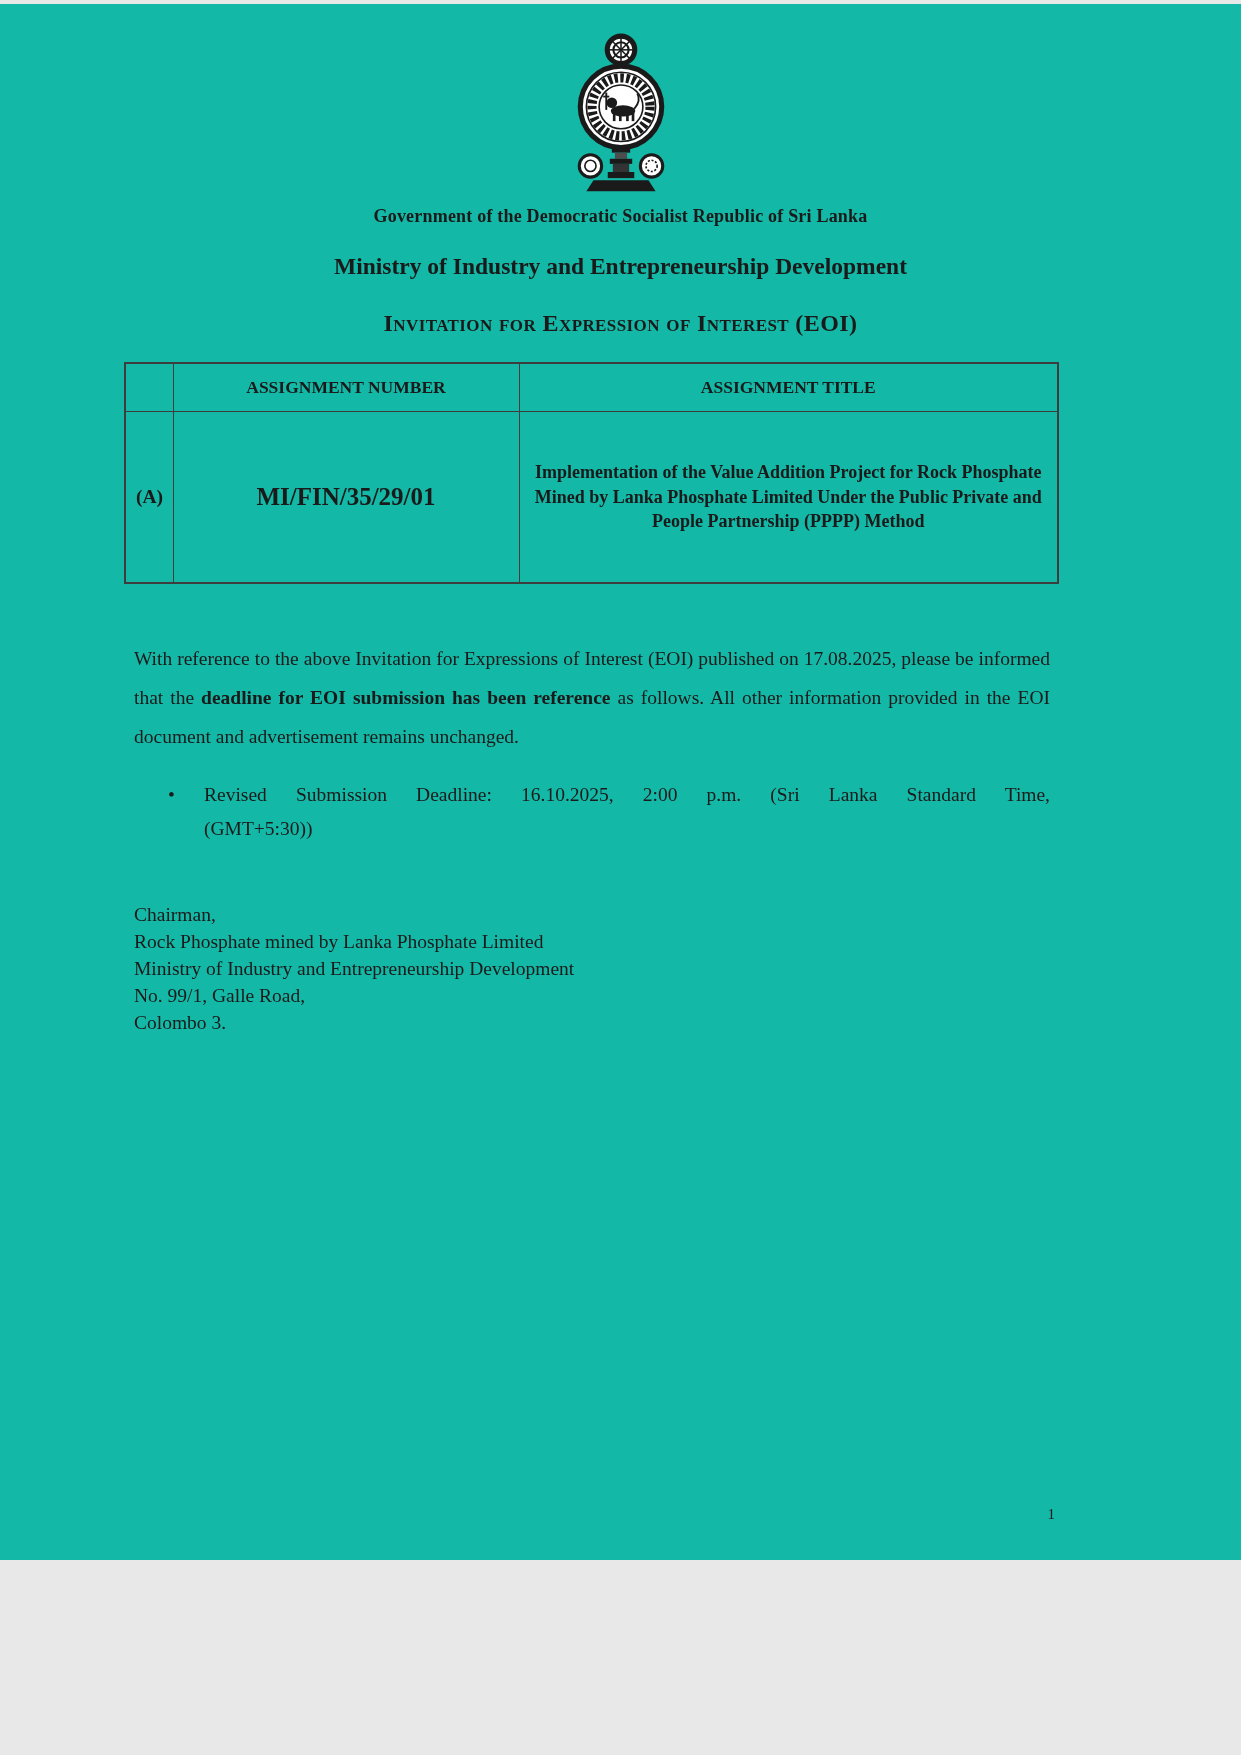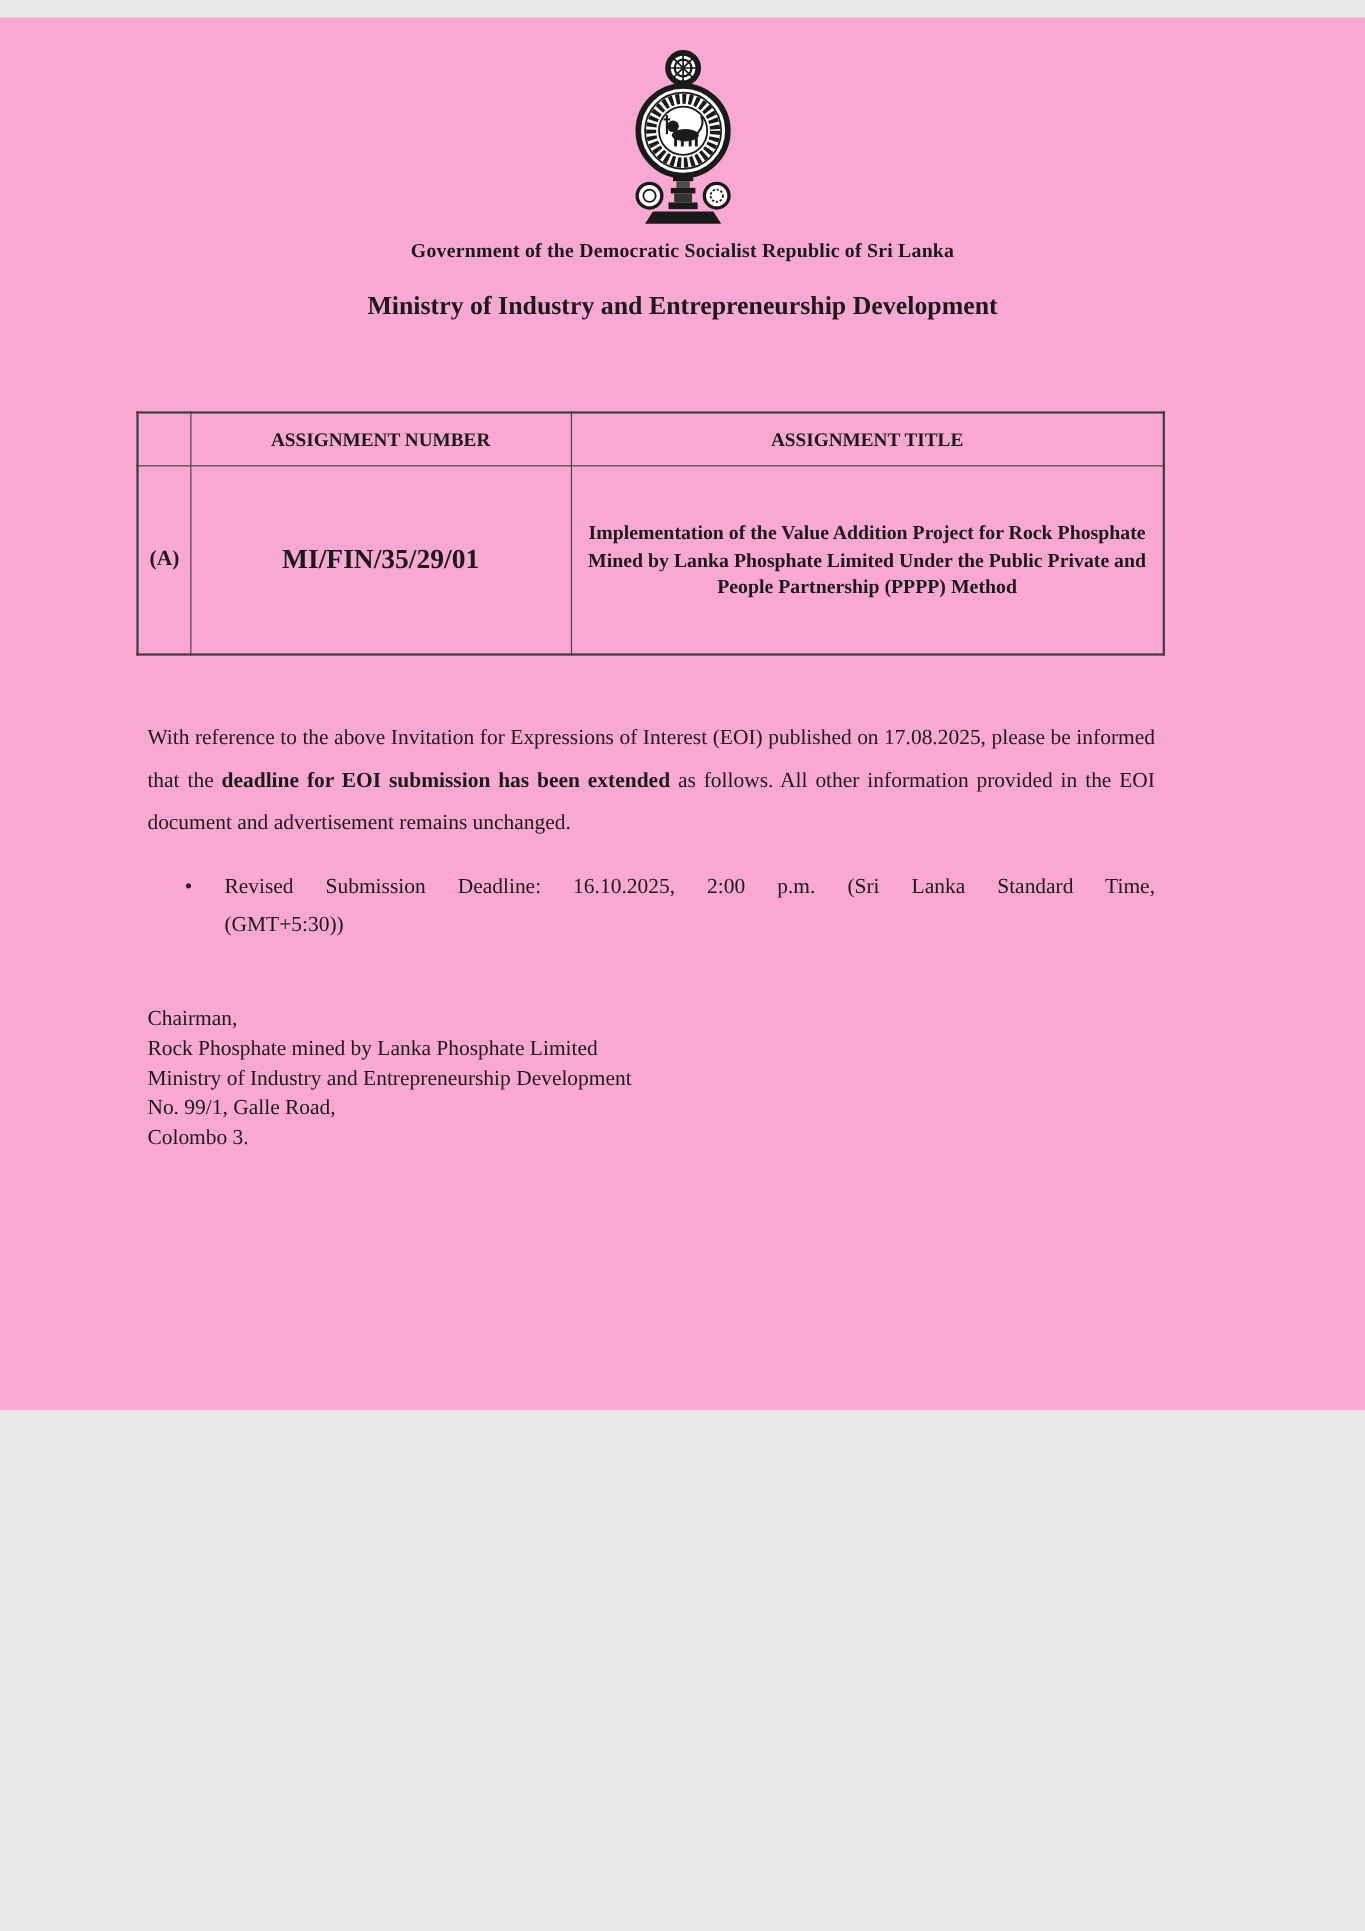--- a/index.html
+++ b/index.html
@@ -1,20 +1,20 @@
 <!DOCTYPE html>
 <html><head>
 <meta charset="utf-8">
 <style>
   html,body{margin:0;padding:0;background:#e8e8e8;}
   .page{
     position:relative;
-    width:1241px;height:1266px;
-    margin:16px auto;
-    background:#f9a8d4;
+    width:1241px;height:1556px;
+    margin:4px auto;
+    background:#14b8a6;
     font-family:"Liberation Serif", serif;
     color:#1a1a1a;
     overflow:hidden;
   }
   .emblem-wrap{position:absolute;top:28px;left:0;width:100%;text-align:center;}
   .h-gov{
     position:absolute;top:202px;left:0;width:100%;
     text-align:center;font-weight:bold;font-size:18px;letter-spacing:.2px;
   }
   .h-ministry{
@@ -115,20 +115,21 @@
       <circle cx="25" cy="131" r="5.5" fill="none" stroke="#1a1a1a" stroke-width="1.6"></circle>
       <circle cx="85" cy="131" r="11" fill="#ffffff" stroke="#1a1a1a" stroke-width="3"></circle>
       <circle cx="85" cy="131" r="5.5" fill="none" stroke="#1a1a1a" stroke-width="1.6" stroke-dasharray="2 1.6"></circle>
 
       <path d="M28 145 h54 l7 11 h-68 z" fill="#1a1a1a"></path>
     </svg>
   </div>
 
   <div class="h-gov">Government of the Democratic Socialist Republic of Sri Lanka</div>
   <div class="h-ministry">Ministry of Industry and Entrepreneurship Development</div>
+  <div class="h-title">Invitation for Expression of Interest (EOI)</div>
 
   <table class="doc-table">
     <colgroup>
         <col class="c-idx">
         <col class="c-num">
         <col class="c-title">
       </colgroup>
     <tbody>
         <tr class="hdr-row">
       <th><span class="th-text"></span></th>
@@ -136,21 +137,21 @@
       <th><span class="th-text">ASSIGNMENT TITLE</span></th>
     </tr>
     <tr class="body-row">
       <td class="cell-idx">(A)</td>
       <td class="cell-num">MI/FIN/35/29/01</td>
       <td class="cell-title">Implementation of the Value Addition Project for Rock Phosphate Mined by Lanka Phosphate Limited Under the Public Private and People Partnership (PPPP) Method</td>
     </tr>
   </tbody>
     </table>
 
-  <p class="para"><span>With reference to the above Invitation for Expressions of Interest (EOI) published on 17.08.2025, please be informed that the </span><b>deadline for EOI submission has been extended</b><span> as follows. All other information provided in the EOI document and advertisement remains unchanged.</span></p>
+  <p class="para"><span>With reference to the above Invitation for Expressions of Interest (EOI) published on 17.08.2025, please be informed that the </span><b>deadline for EOI submission has been reference</b><span> as follows. All other information provided in the EOI document and advertisement remains unchanged.</span></p>
 
   <div class="bullet-block">
     <div class="bullet-row">
       <div class="bullet-dot">•</div>
       <div class="bullet-text">
         <div class="bullet-line1">Revised Submission Deadline: 16.10.2025, 2:00 p.m. (Sri Lanka Standard Time,</div>
         <div class="bullet-line2">(GMT+5:30))</div>
       </div>
     </div>
   </div>

